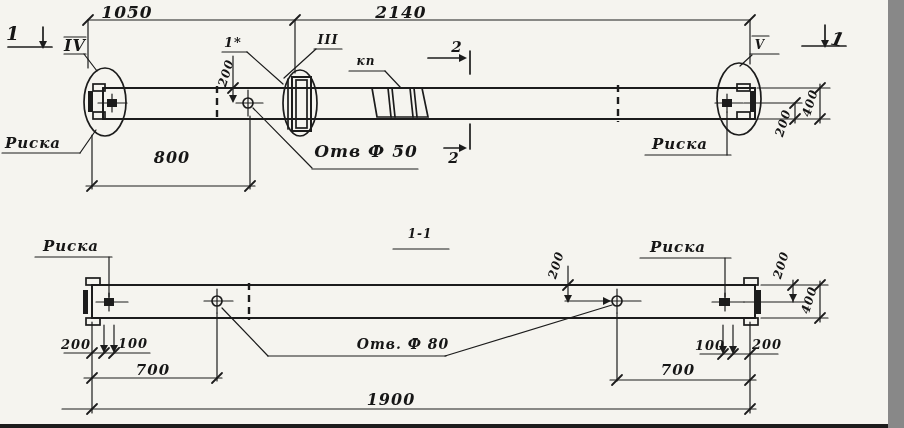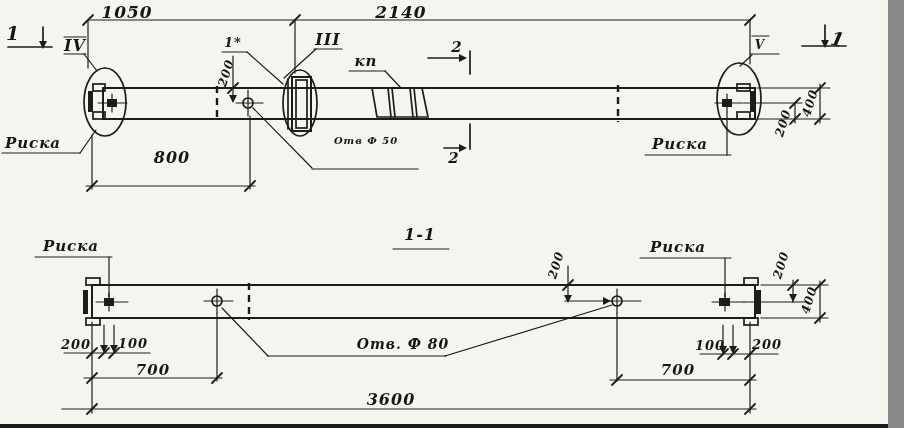--- a/index.html
+++ b/index.html
@@ -259,42 +259,42 @@
   <g>
     <line x1="0" y1="426" x2="904" y2="426" stroke="#1c1c1c" stroke-width="4"></line>
   </g>
 </svg>
 
   <span class="lbl" style="left:127px;top:12px;font-size:17px">1050</span>
   <span class="lbl" style="left:401px;top:12px;font-size:17px">2140</span>
   <span class="lbl" style="left:13px;top:33px;font-size:19px">1</span>
   <span class="lbl" style="left:838px;top:39px;font-size:19px;transform:translate(-50%,-50%) rotate(12deg)">1</span>
   <span class="lbl" style="left:75px;top:45px;font-size:16px">IV</span>
-  <span class="lbl" style="left:328px;top:39px;font-size:16px">III</span>
+  <span class="lbl" style="left:328px;top:39px;font-size:13px">III</span>
   <span class="lbl" style="left:760px;top:45px;font-size:12px">V</span>
   <span class="lbl" style="left:233px;top:42px;font-size:13px">1*</span>
-  <span class="lbl" style="left:366px;top:61px;font-size:15px">кп</span>
+  <span class="lbl" style="left:366px;top:61px;font-size:12px">кп</span>
   <span class="lbl" style="left:457px;top:47px;font-size:15px">2</span>
   <span class="lbl" style="left:454px;top:158px;font-size:15px">2</span>
   <span class="lbl" style="left:33px;top:143px;font-size:15px">Риска</span>
   <span class="lbl" style="left:680px;top:144px;font-size:15px">Риска</span>
-  <span class="lbl" style="left:366px;top:140px;font-size:10px">Отв Ф 50</span>
+  <span class="lbl" style="left:366px;top:151px;font-size:17px">Отв Ф 50</span>
   <span class="lbl" style="left:172px;top:157px;font-size:16px">800</span>
   <span class="lbl rot" style="left:226px;top:73px;font-size:12px">200</span>
   <span class="lbl rot" style="left:810px;top:103px;font-size:12px">400</span>
   <span class="lbl rot" style="left:783px;top:123px;font-size:12px">200</span>
 
-  <span class="lbl" style="left:420px;top:234px;font-size:16px">1-1</span>
+  <span class="lbl" style="left:420px;top:234px;font-size:12px">1-1</span>
   <span class="lbl" style="left:71px;top:246px;font-size:15px">Риска</span>
   <span class="lbl" style="left:678px;top:247px;font-size:15px">Риска</span>
   <span class="lbl rot" style="left:556px;top:265px;font-size:12px">200</span>
   <span class="lbl" style="left:403px;top:344px;font-size:14px">Отв. Ф 80</span>
   <span class="lbl" style="left:76px;top:344px;font-size:13px">200</span>
   <span class="lbl" style="left:133px;top:343px;font-size:13px">100</span>
   <span class="lbl" style="left:710px;top:345px;font-size:13px">100</span>
   <span class="lbl" style="left:767px;top:344px;font-size:13px">200</span>
   <span class="lbl" style="left:153px;top:370px;font-size:15px">700</span>
   <span class="lbl" style="left:678px;top:370px;font-size:15px">700</span>
-  <span class="lbl" style="left:391px;top:399px;font-size:16px">3600</span>
+  <span class="lbl" style="left:391px;top:399px;font-size:16px">1900</span>
   <span class="lbl rot" style="left:781px;top:265px;font-size:12px">200</span>
   <span class="lbl rot" style="left:809px;top:300px;font-size:12px">400</span>
 
 </div>
 
 </body></html>

